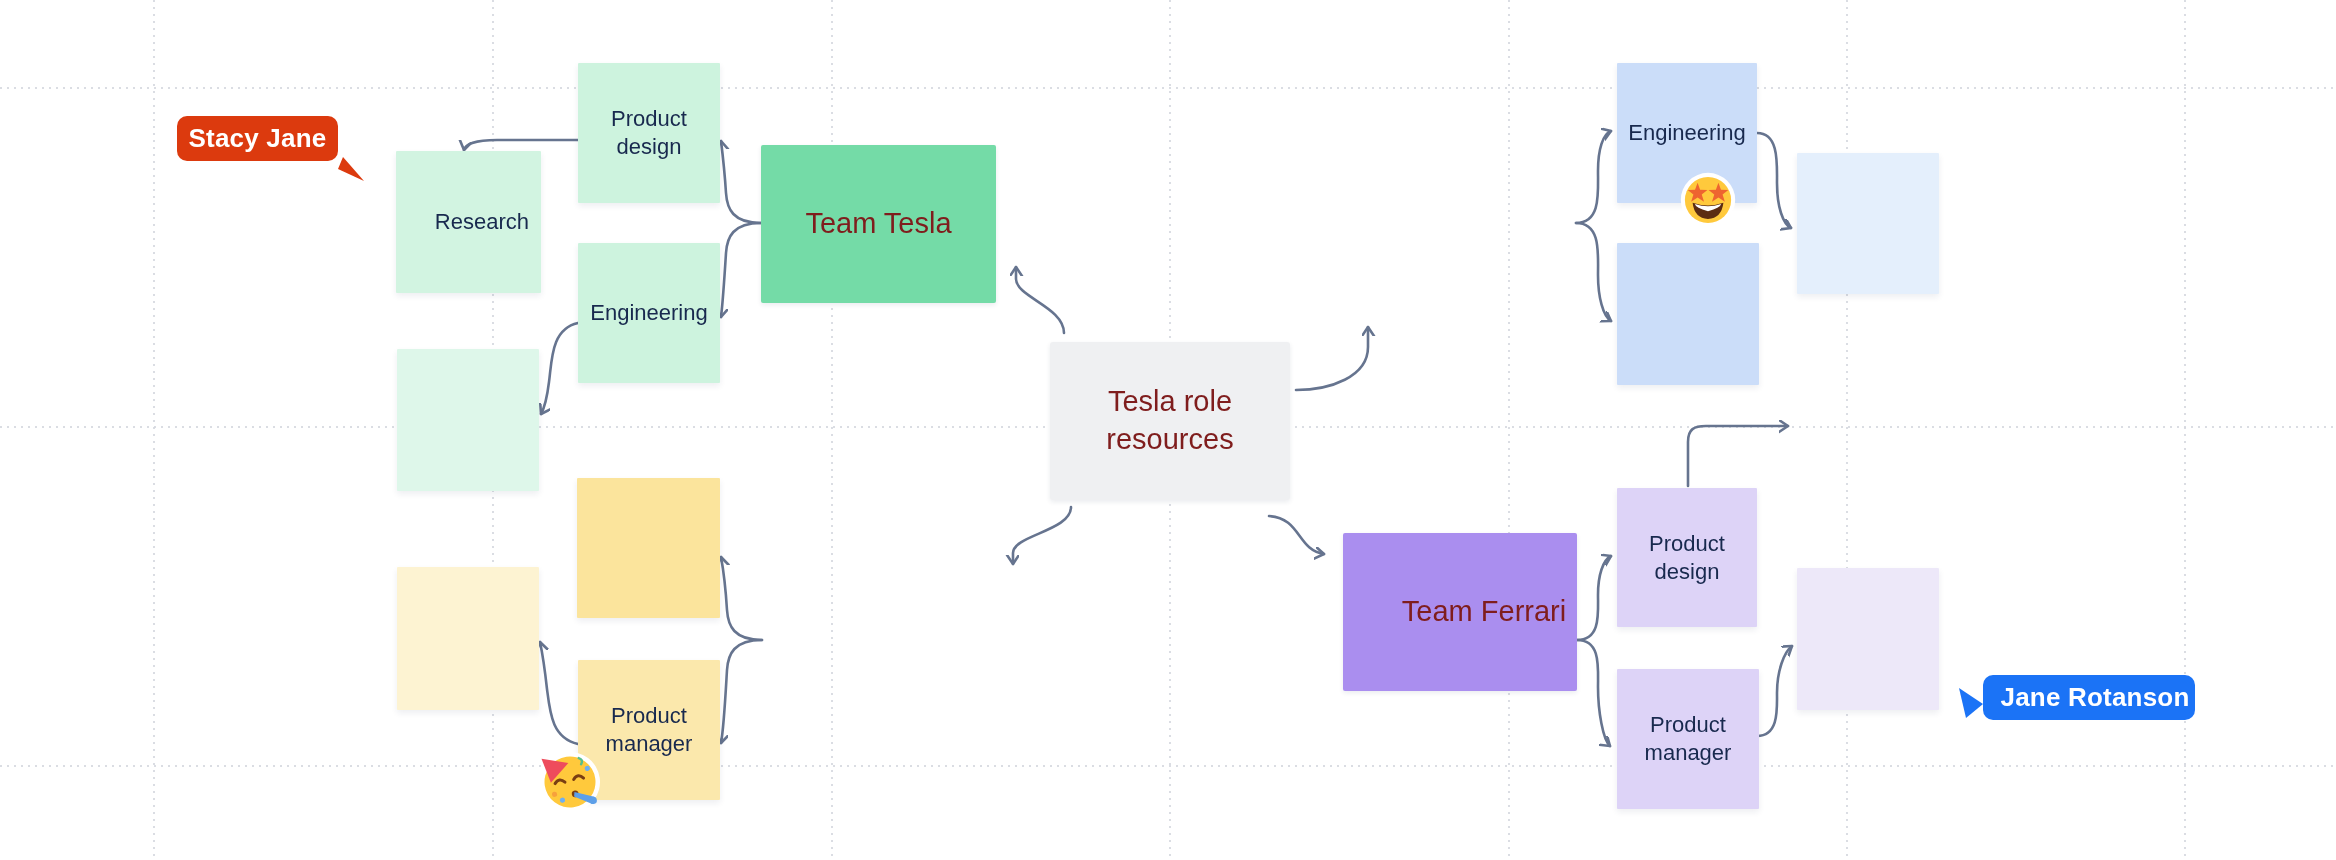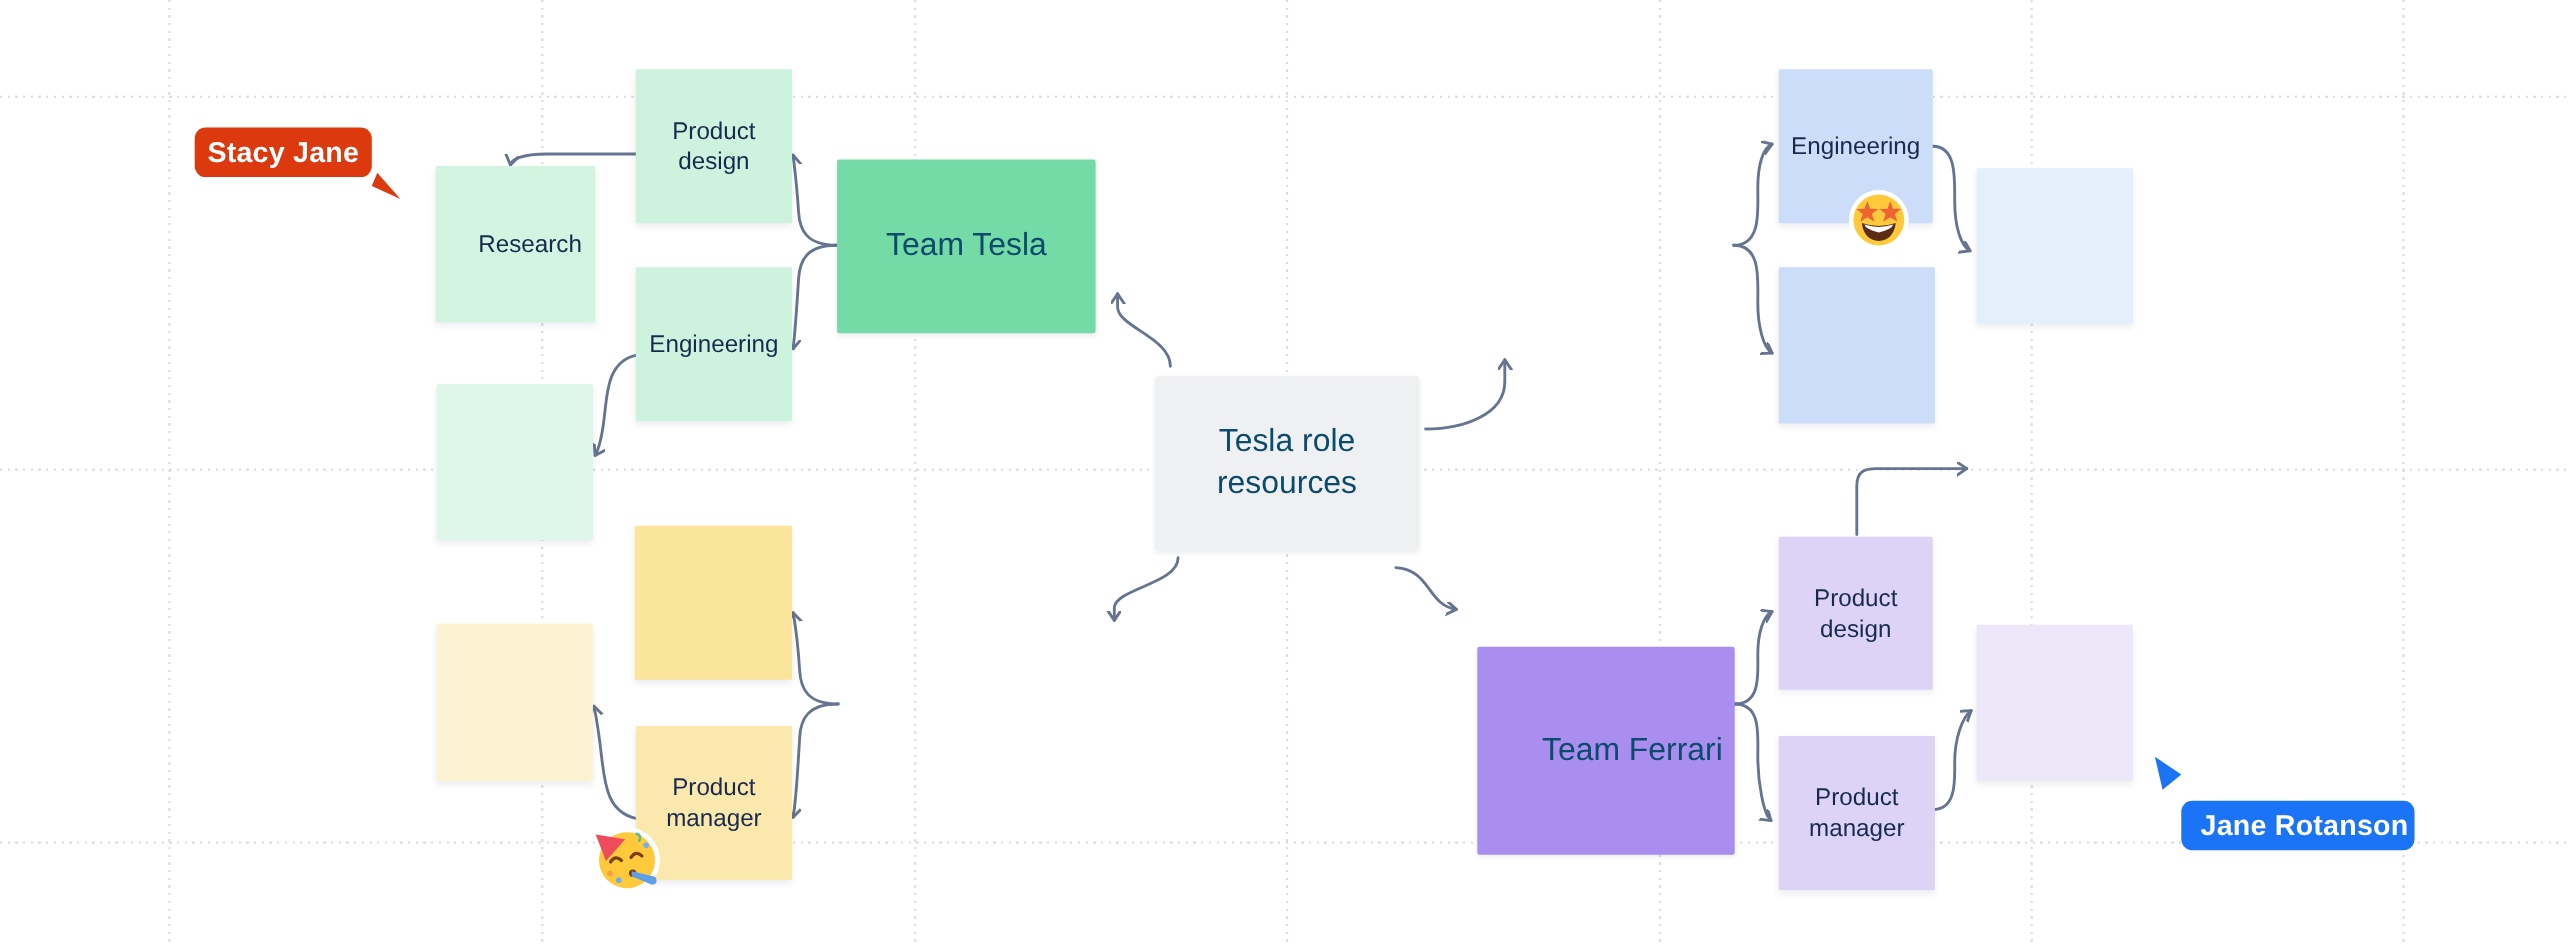--- a/index.html
+++ b/index.html
@@ -35,21 +35,21 @@
     font-size: 22px; line-height: 1.27; color: #18294e; padding: 12px;
     box-shadow: 0 3px 6px rgba(23,41,78,0.08);
     border-radius: 1px;
   }
   .sticky .sticky-label { display: block; max-width: 118px; }
 
   
   .team-node, .center-node {
     position: absolute; z-index: 3;
     display: flex; align-items: center; justify-content: center; text-align: center;
-    font-size: 29px; font-weight: 500; color: #0c4a6e; line-height: 1.3;
+    font-size: 29px; font-weight: 500; color: #7f1d1d; line-height: 1.3;
     border-radius: 2px;
     box-shadow: 0 2px 5px rgba(23,41,78,0.09);
   }
   .center-node { border-radius: 3px; }
   .center-node .node-label { display: block; max-width: 170px; }
 
   
   .emoji-sticker { position: absolute; z-index: 4; }
 
   
@@ -127,21 +127,21 @@
   <div class="center-node" style="left: 1050px; top: 342px; width: 240px; height: 158px; background-color: rgb(239, 240, 242);">
     <span class="node-label">Tesla role resources</span>
   </div>
 
   <div class="sticky" style="left: 1617px; top: 63px; width: 140px; height: 140px; background-color: rgb(203, 221, 249);">
     <span class="sticky-label">Engineering</span>
   </div>
   <div class="sticky" style="left: 1617px; top: 243px; width: 142px; height: 142px; background-color: rgb(203, 221, 249);"></div>
   <div class="sticky" style="left: 1797px; top: 153px; width: 142px; height: 141px; background-color: rgb(228, 239, 252);"></div>
 
-  <div class="team-node" style="left: 1343px; top: 588px; width: 234px; height: 189px; background-color: rgb(170, 142, 239); padding-left: 48px;">
+  <div class="team-node" style="left: 1343px; top: 533px; width: 234px; height: 158px; background-color: rgb(170, 142, 239); padding-left: 48px;">
     <span class="node-label">Team Ferrari</span>
   </div>
   <div class="sticky" style="left: 1617px; top: 488px; width: 140px; height: 139px; background-color: rgb(221, 211, 247);">
     <span class="sticky-label">Product design</span>
   </div>
   <div class="sticky" style="left: 1617px; top: 669px; width: 142px; height: 140px; background-color: rgb(221, 211, 247);">
     <span class="sticky-label">Product manager</span>
   </div>
   <div class="sticky" style="left: 1797px; top: 568px; width: 142px; height: 142px; background-color: rgb(237, 232, 249);"></div>
 
@@ -180,17 +180,17 @@
   </div>
   <div class="name-tag" style="left:177px; top:116px; width:161px; background:#DC3A0E;">
     <span>Stacy Jane</span>
   </div>
 
   <div class="cursor-layer-item" style="left:1956px; top:686px;">
     <svg width="30" height="34" viewBox="0 0 30 34">
       <polygon points="3,2 27,18 10,32" fill="#1B73F6"></polygon>
     </svg>
   </div>
-  <div class="name-tag" style="left:1983px; top:728px; width:212px; background:#1B73F6;padding-left:12px;">
+  <div class="name-tag" style="left:1983px; top:675px; width:212px; background:#1B73F6;padding-left:12px;">
     <span>Jane Rotanson</span>
   </div>
 
 </div>
 
 </body></html>

